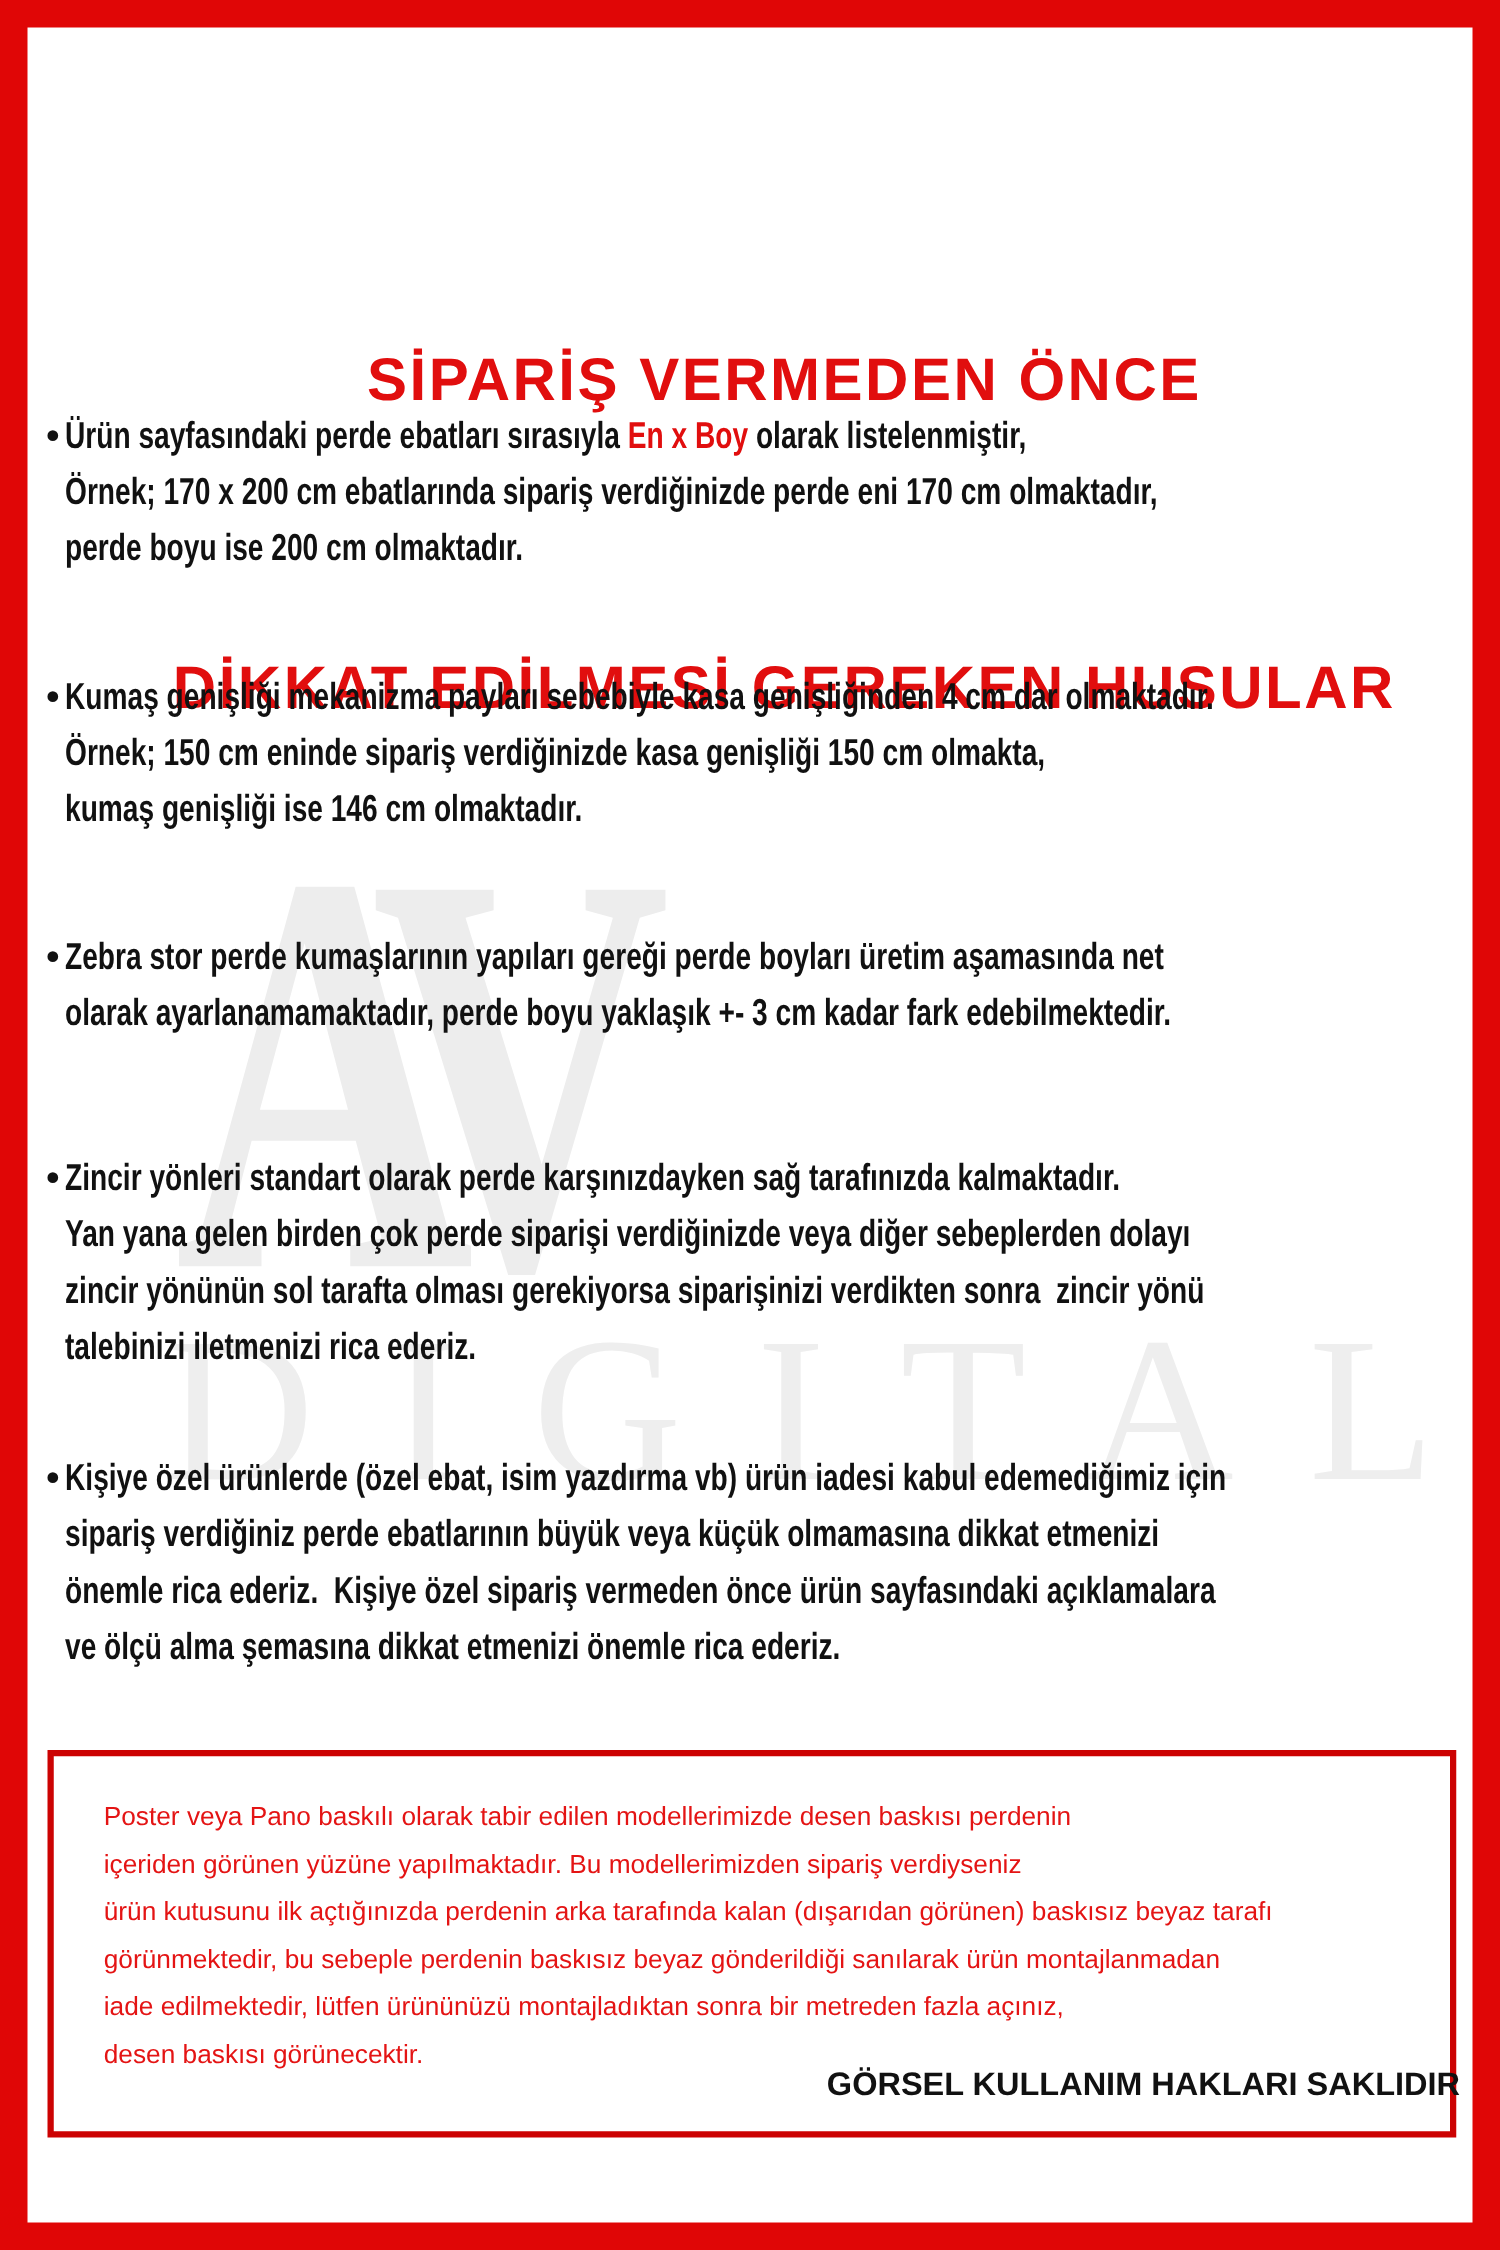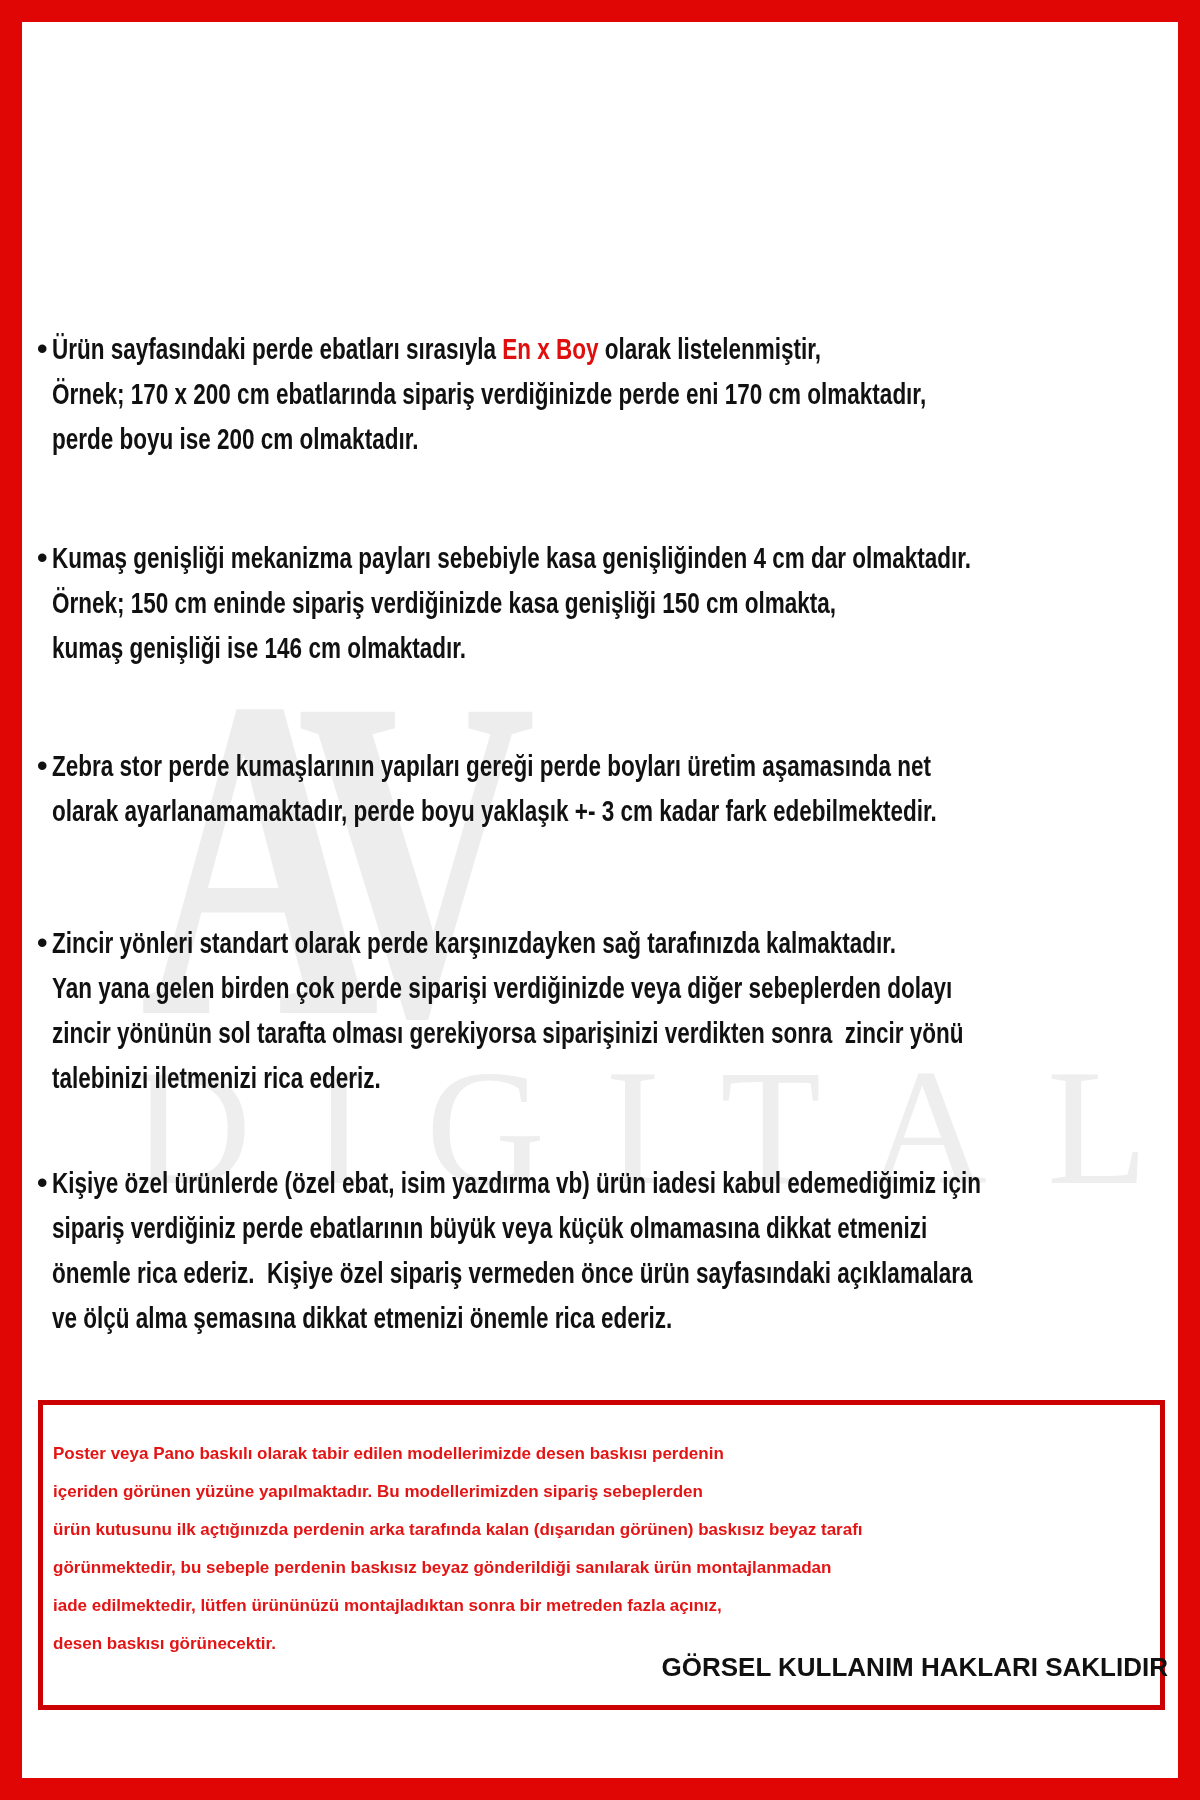--- a/index.html
+++ b/index.html
@@ -28,34 +28,38 @@
   .bullet .dot{position:absolute;left:0;top:0;font-size:30px;line-height:45px;font-weight:bold;}
   .bline{font-size:30px;line-height:45px;font-weight:bold;white-space:pre;
          transform:scaleX(0.75);transform-origin:0 0;}
   .b1{top:326px;} .b2{top:535px;} .b3{top:743px;} .b4{top:920px;} .b5{top:1160px;}
   .hl{color:#e10e0e;}
 
   
   .warning{position:absolute;z-index:2;left:38px;top:1400px;width:1127px;height:310px;
            border:5px solid #cc0202;box-sizing:border-box;padding:30px 10px 0 10px;
            color:#e41414;}
-  .wline{font-size:17px;line-height:38px;font-weight:bold;white-space:pre;}
+  .wline{font-size:21px;line-height:38px;font-weight:normal;white-space:pre;margin-left:30px;}
 
   
   .footer{position:absolute;z-index:2;top:1652px;right:32px;color:#111111;
           font-size:26px;font-weight:bold;white-space:pre;}
 </style>
 </head>
 <body>
 
 <div class="page">
 
   <span class="wm wm-av">AV</span>
   <span class="wm wm-digital">DIGITAL</span>
 
+  <div class="title">
+    <div>SİPARİŞ VERMEDEN ÖNCE</div>
+    <div>DİKKAT EDİLMESİ GEREKEN HUSULAR</div>
+  </div>
 
   <div class="bullet b1">
     <span class="dot">•</span>
     <div class="bline"><span>Ürün sayfasındaki perde ebatları sırasıyla </span><span class="hl">En x Boy</span><span> olarak listelenmiştir,</span></div>
     <div class="bline">Örnek; 170 x 200 cm ebatlarında sipariş verdiğinizde perde eni 170 cm olmaktadır,</div>
     <div class="bline">perde boyu ise 200 cm olmaktadır.</div>
   </div>
 
   <div class="bullet b2">
     <span class="dot">•</span>
@@ -81,21 +85,21 @@
   <div class="bullet b5">
     <span class="dot">•</span>
     <div class="bline">Kişiye özel ürünlerde (özel ebat, isim yazdırma vb) ürün iadesi kabul edemediğimiz için</div>
     <div class="bline">sipariş verdiğiniz perde ebatlarının büyük veya küçük olmamasına dikkat etmenizi</div>
     <div class="bline">önemle rica ederiz.  Kişiye özel sipariş vermeden önce ürün sayfasındaki açıklamalara</div>
     <div class="bline">ve ölçü alma şemasına dikkat etmenizi önemle rica ederiz.</div>
   </div>
 
   <div class="warning">
     <div class="wline">Poster veya Pano baskılı olarak tabir edilen modellerimizde desen baskısı perdenin</div>
-    <div class="wline">içeriden görünen yüzüne yapılmaktadır. Bu modellerimizden sipariş sebeplerden</div>
+    <div class="wline">içeriden görünen yüzüne yapılmaktadır. Bu modellerimizden sipariş verdiyseniz</div>
     <div class="wline">ürün kutusunu ilk açtığınızda perdenin arka tarafında kalan (dışarıdan görünen) baskısız beyaz tarafı</div>
     <div class="wline">görünmektedir, bu sebeple perdenin baskısız beyaz gönderildiği sanılarak ürün montajlanmadan</div>
     <div class="wline">iade edilmektedir, lütfen ürününüzü montajladıktan sonra bir metreden fazla açınız,</div>
     <div class="wline">desen baskısı görünecektir.</div>
   </div>
 
   <div class="footer">GÖRSEL KULLANIM HAKLARI SAKLIDIR</div>
 
   <div class="frame"></div>
 </div>

